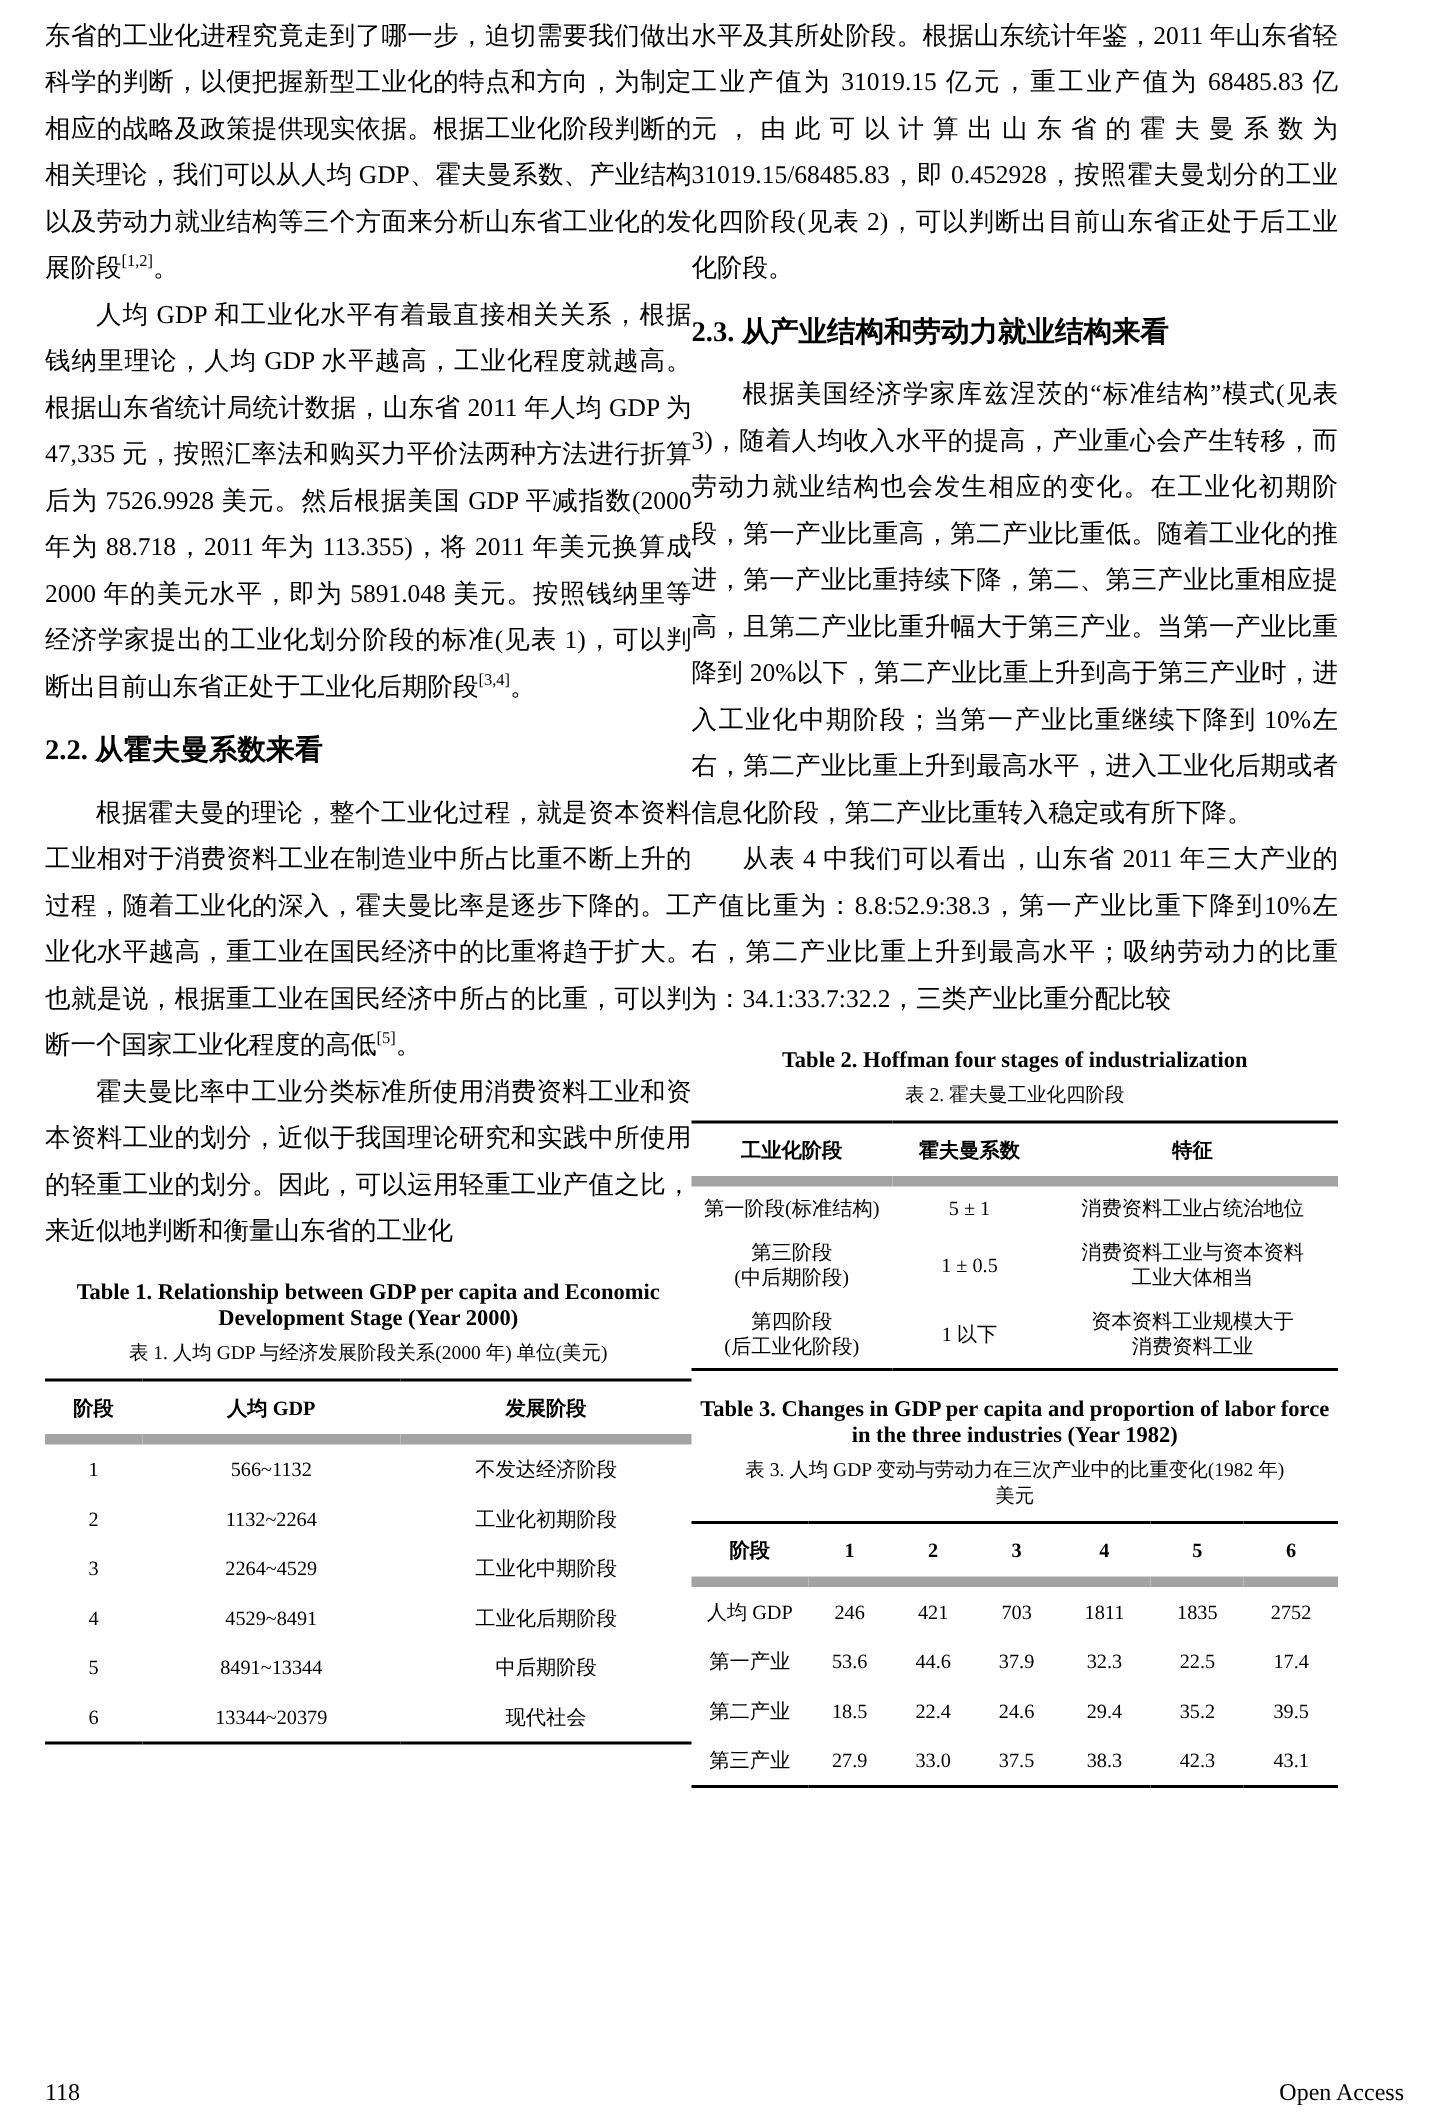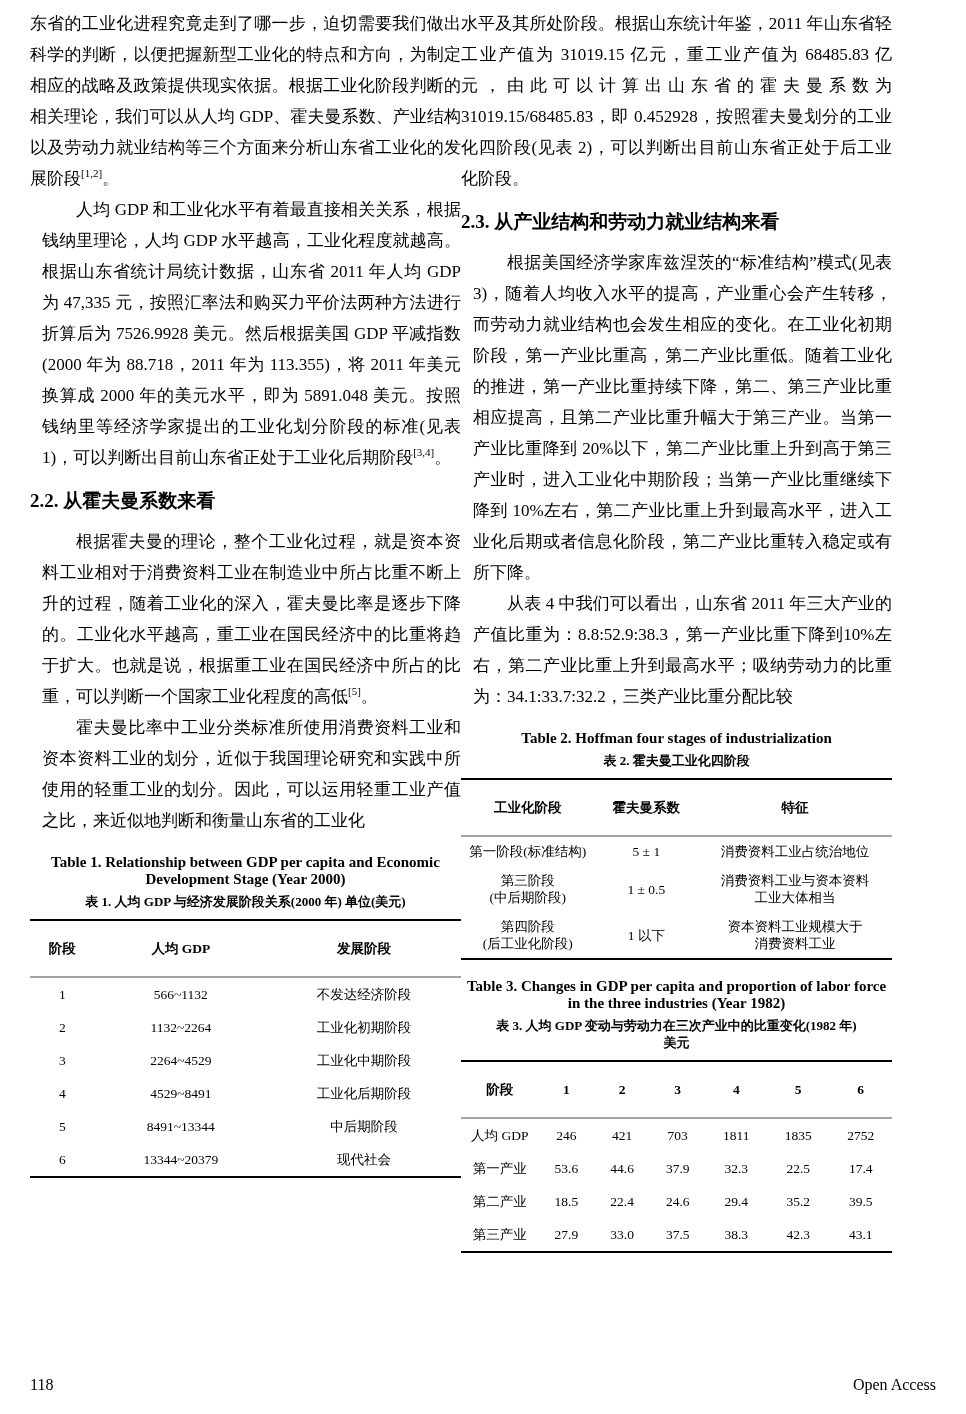--- a/index.html
+++ b/index.html
@@ -22,66 +22,66 @@
     padding:2px 0 16px 0;
     letter-spacing:1px;
   }
   .columns { display:flex; }
   .col { width:431px; }
   p.body-text {
     font-size:17px;
     line-height:31px;
     text-align:justify;
   }
-  p.indent { text-indent:2em;margin-left:12px; }
+  p.indent { text-indent:2em; }
   h2.section {
     font-size:19px;
     font-weight:bold;
     margin:15px 0 13px 0;
     line-height:25px;
   }
   sup.cite { font-size:11px; line-height:0; }
   .tbl-caption-en {
     font-size:15px; font-weight:bold; text-align:center;
     line-height:17px; margin-top:18px;
   }
   .tbl-caption-zh {
-    font-size:13px; font-weight:bold; text-align:center;
+    font-size:13px; font-weight:normal; text-align:center;
     line-height:17px; margin:5px 0 9px 0;
     white-space:pre-line;
   }
   table {
     width:100%;
     border-collapse:collapse;
     font-size:13.5px;
     border-top:2px solid #000;
     border-bottom:2px solid #000;
   }
   th {
-    border-bottom:2px solid #a3a3a3;
+    border-bottom:7px solid #a3a3a3;
     font-weight:bold;
-    padding:19px 2px;
+    padding:9px 2px;
     text-align:center;
     line-height:17px;
   }
   td {
     padding:8px 2px;
     text-align:center;
     line-height:17px;
     white-space:pre-line;
   }
   .t1 th:nth-child(1){ width:15%; }
   .t1 th:nth-child(2){ width:40%; }
   .t2 th:nth-child(1){ width:31%; }
   .t2 th:nth-child(2){ width:24%; }
   .t2 td { padding:6px 2px; }
   .t3 th:nth-child(1){ width:18%; }
   .footer {
     position:absolute;
-    bottom:20px; left:30px; right:30px;
+    bottom:9px; left:30px; right:30px;
     display:flex; justify-content:space-between;
     font-size:16px;
   }
 </style>
 </head>
 <body>
 
 <div class="page">
 
 

